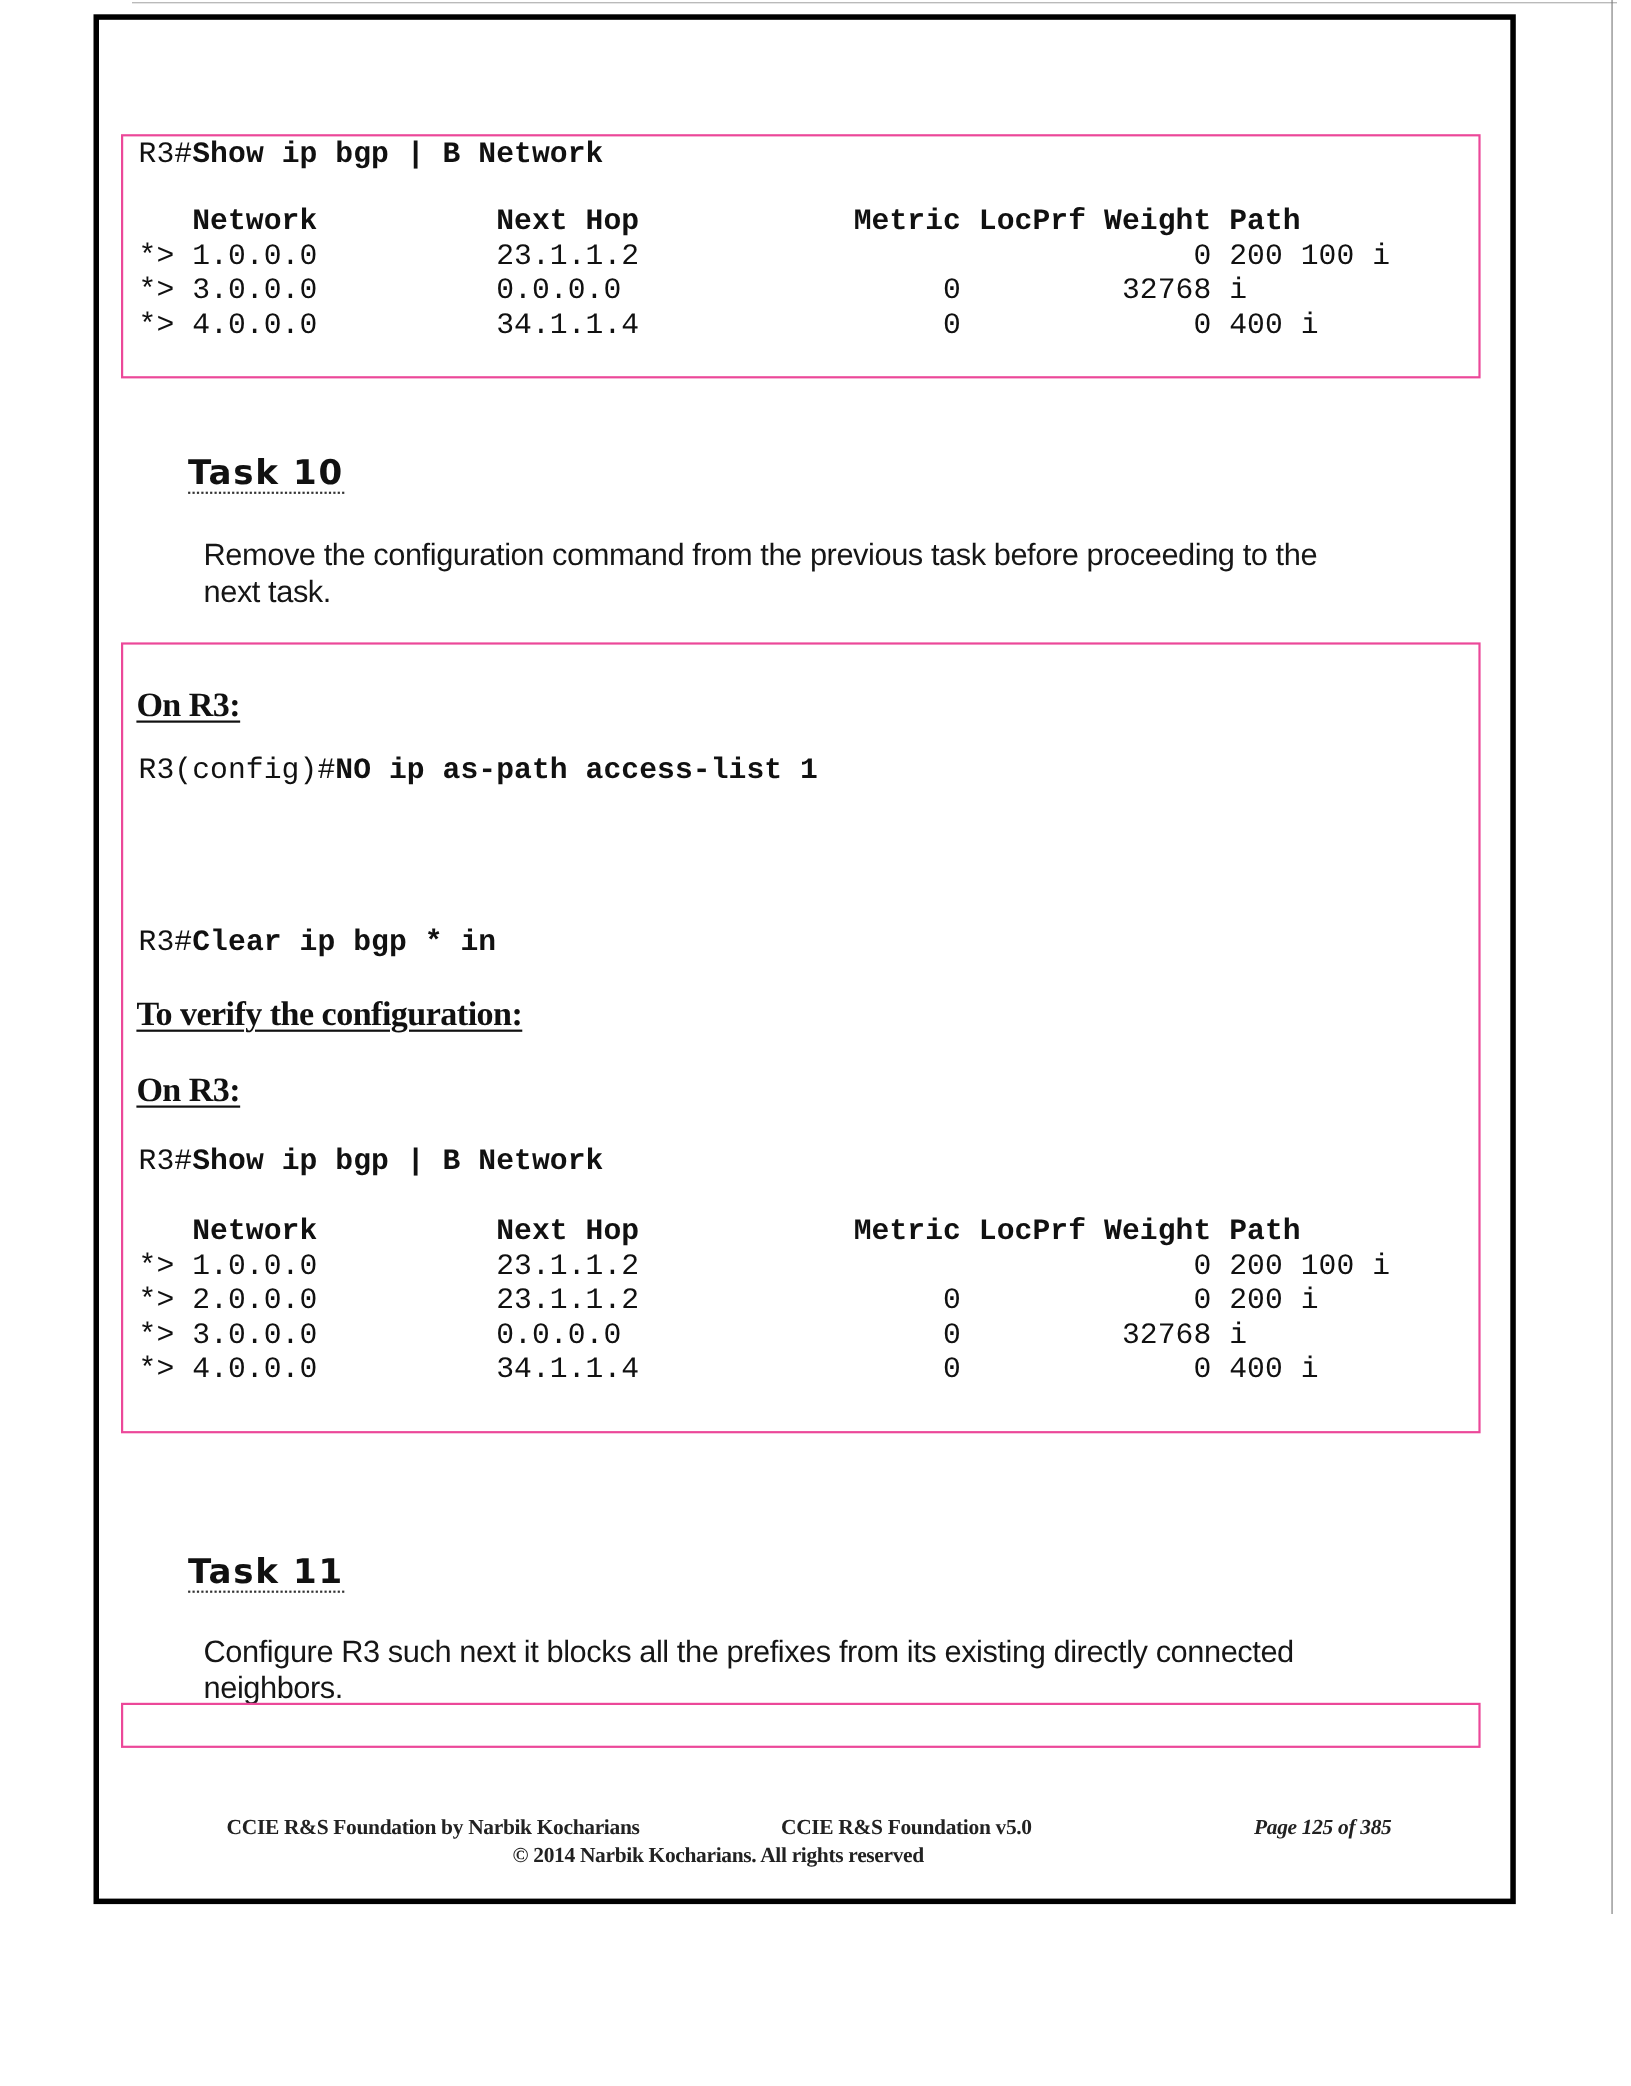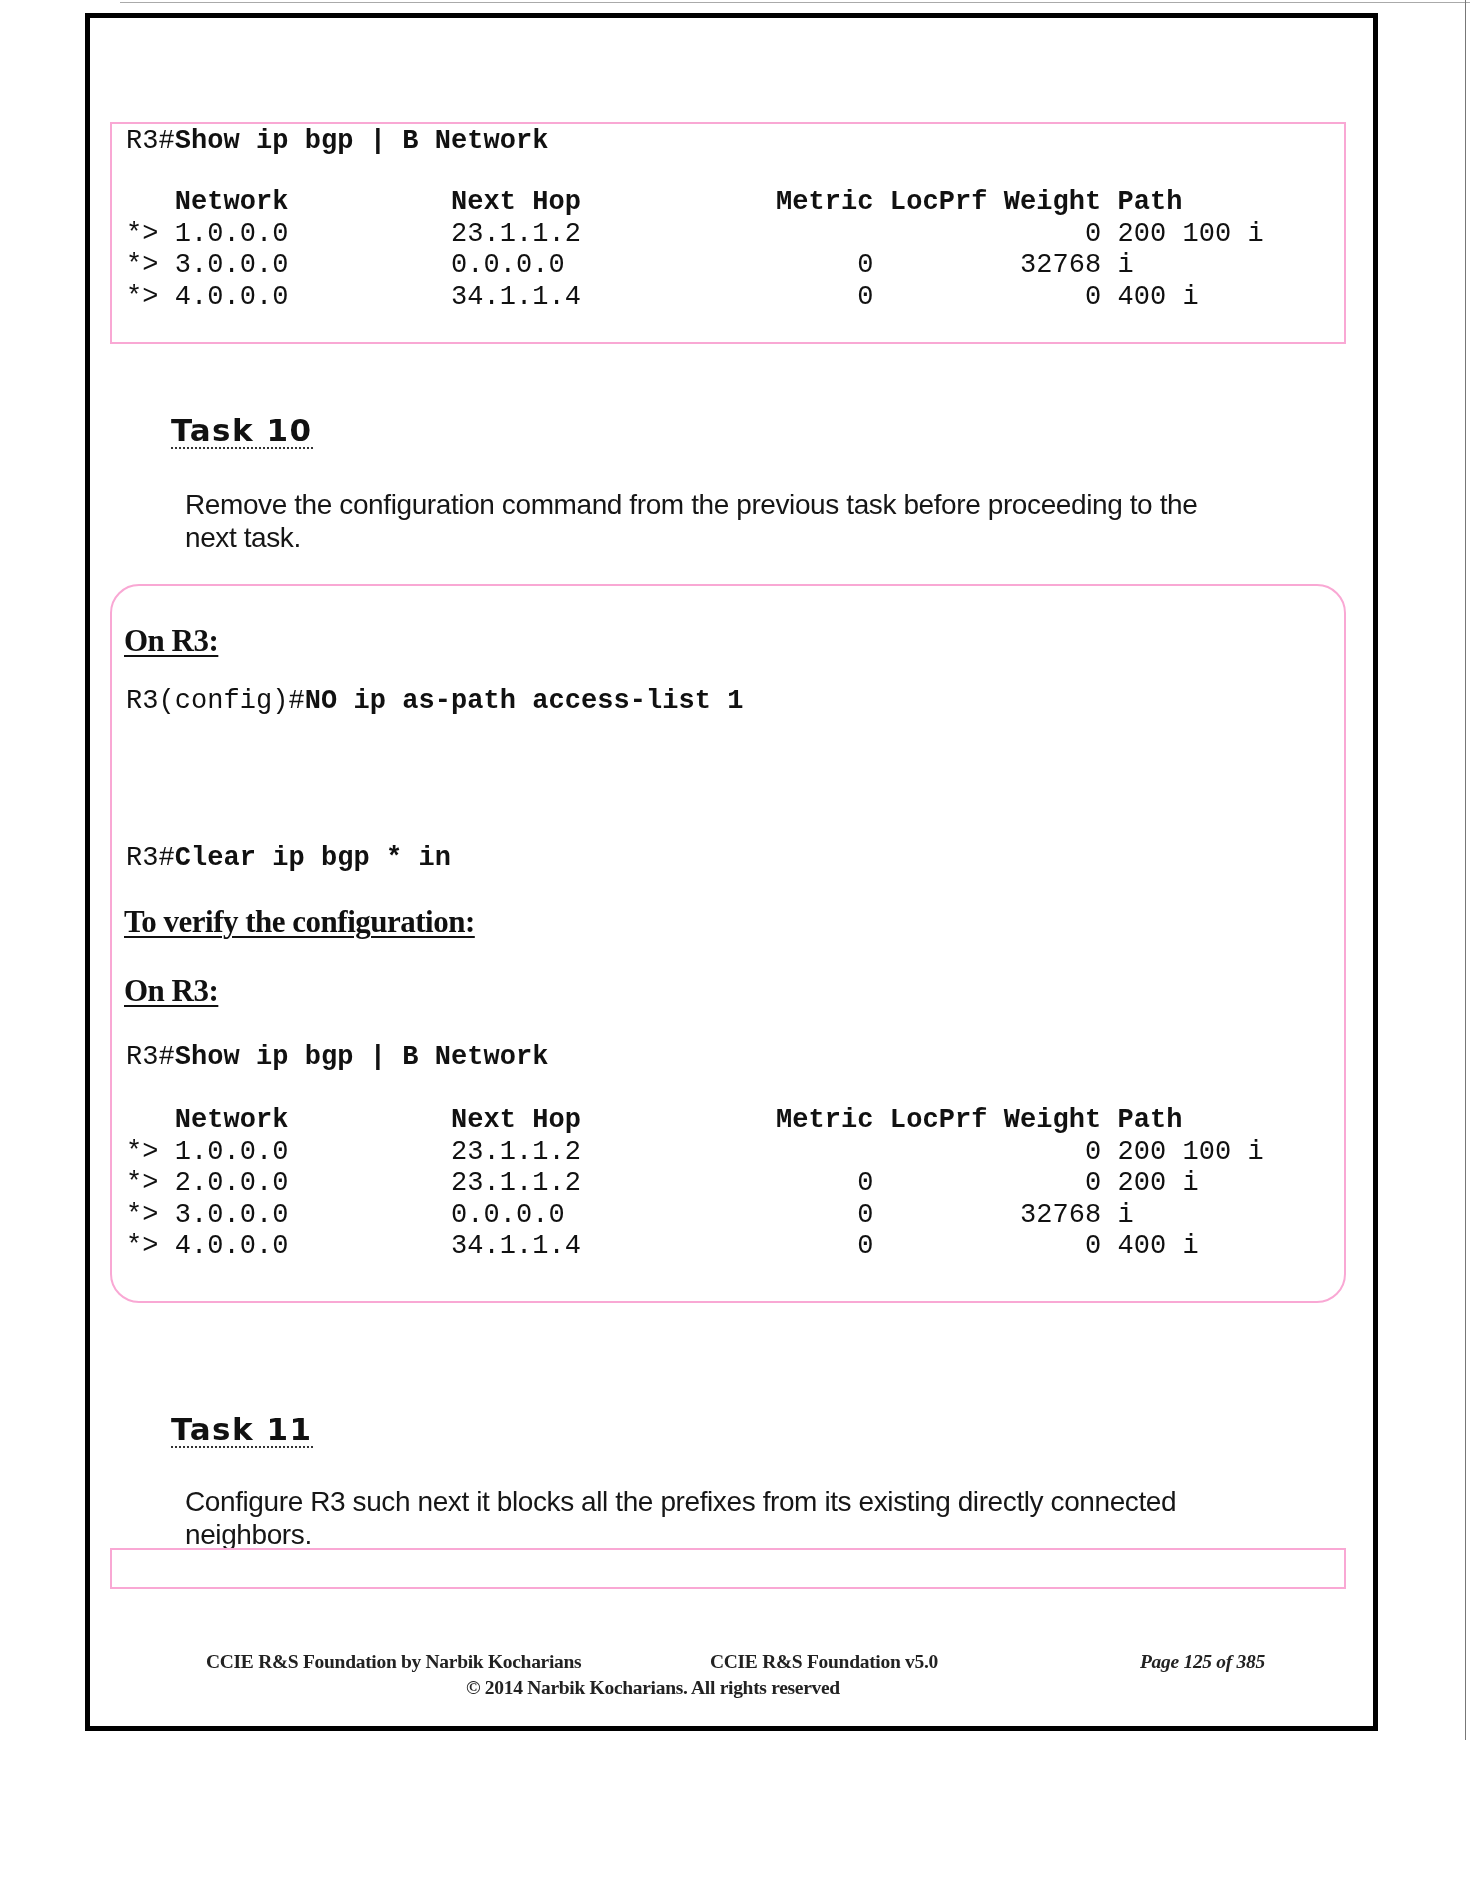--- a/index.html
+++ b/index.html
@@ -5,24 +5,24 @@
   html, body { margin: 0; padding: 0; background: #ffffff; }
   body { width: 1483px; height: 1896px; position: relative; overflow: hidden; color: #111; }
   .page-frame {
     position: absolute; left: 85px; top: 13px; width: 1283px; height: 1708px;
     border: 5px solid #000; box-sizing: content-box;
   }
   .edge-line { position: absolute; left: 1465px; top: 0; width: 1px; height: 1740px; background: #777; }
   .top-rule { position: absolute; left: 120px; top: 2px; width: 1350px; height: 1px; background: #aaa; }
 
   .code-box {
-    position: absolute; left: 110px; width: 1236px; border: 2px solid #f9a8d4; box-sizing: border-box;
+    position: absolute; left: 110px; width: 1236px; border: 2px solid #ec4899; box-sizing: border-box;
   }
   #box1 { top: 122px; height: 222px; }
-  #box2 { top: 584px; height: 719px; border-radius: 29px; }
+  #box2 { top: 584px; height: 719px; }
   #box3 { top: 1548px; height: 41px; }
 
   .mono {
     font-family: "Liberation Mono", "DejaVu Sans Mono", monospace;
     font-size: 27px; line-height: 31.5px; white-space: pre; margin: 0; letter-spacing: 0.05px;
   }
   .mono b { font-weight: bold; }
   .code-line { position: absolute; left: 14px; }
 
   .serif-head {

